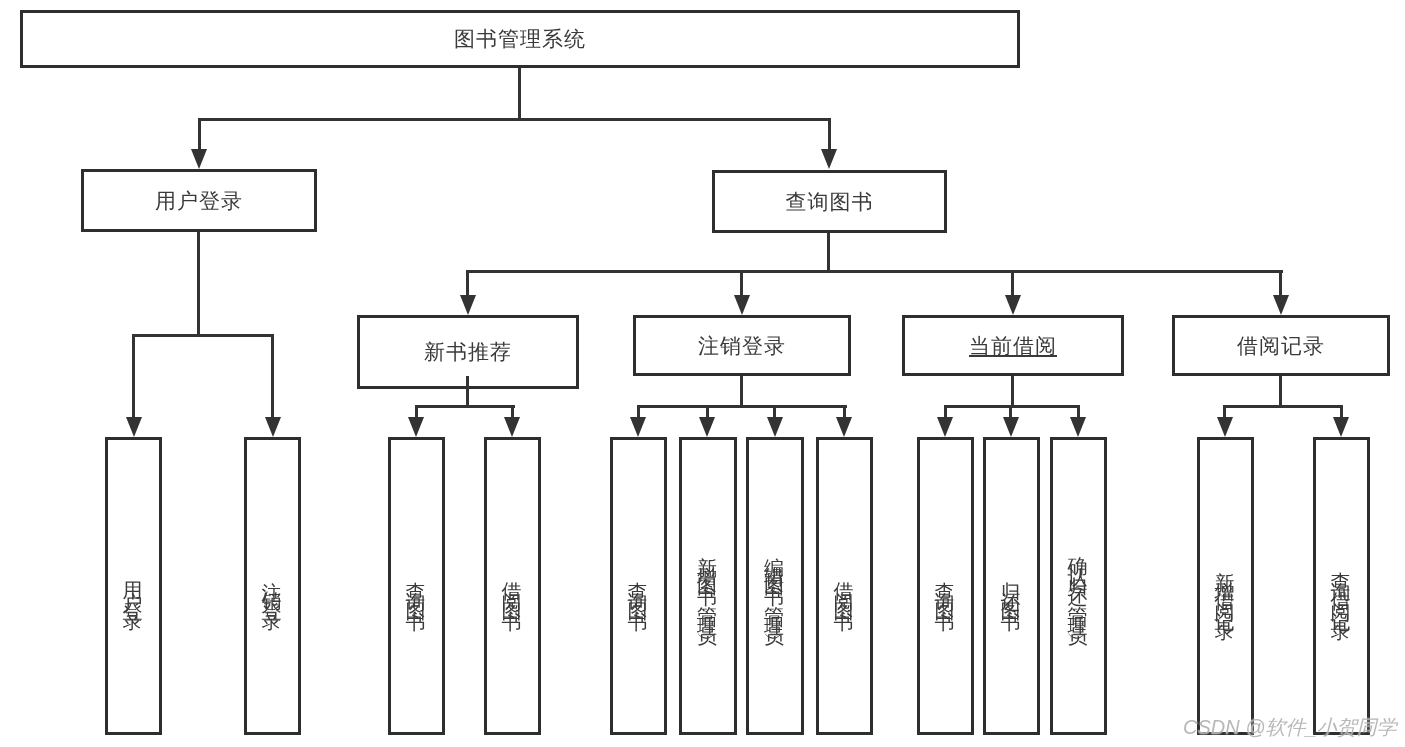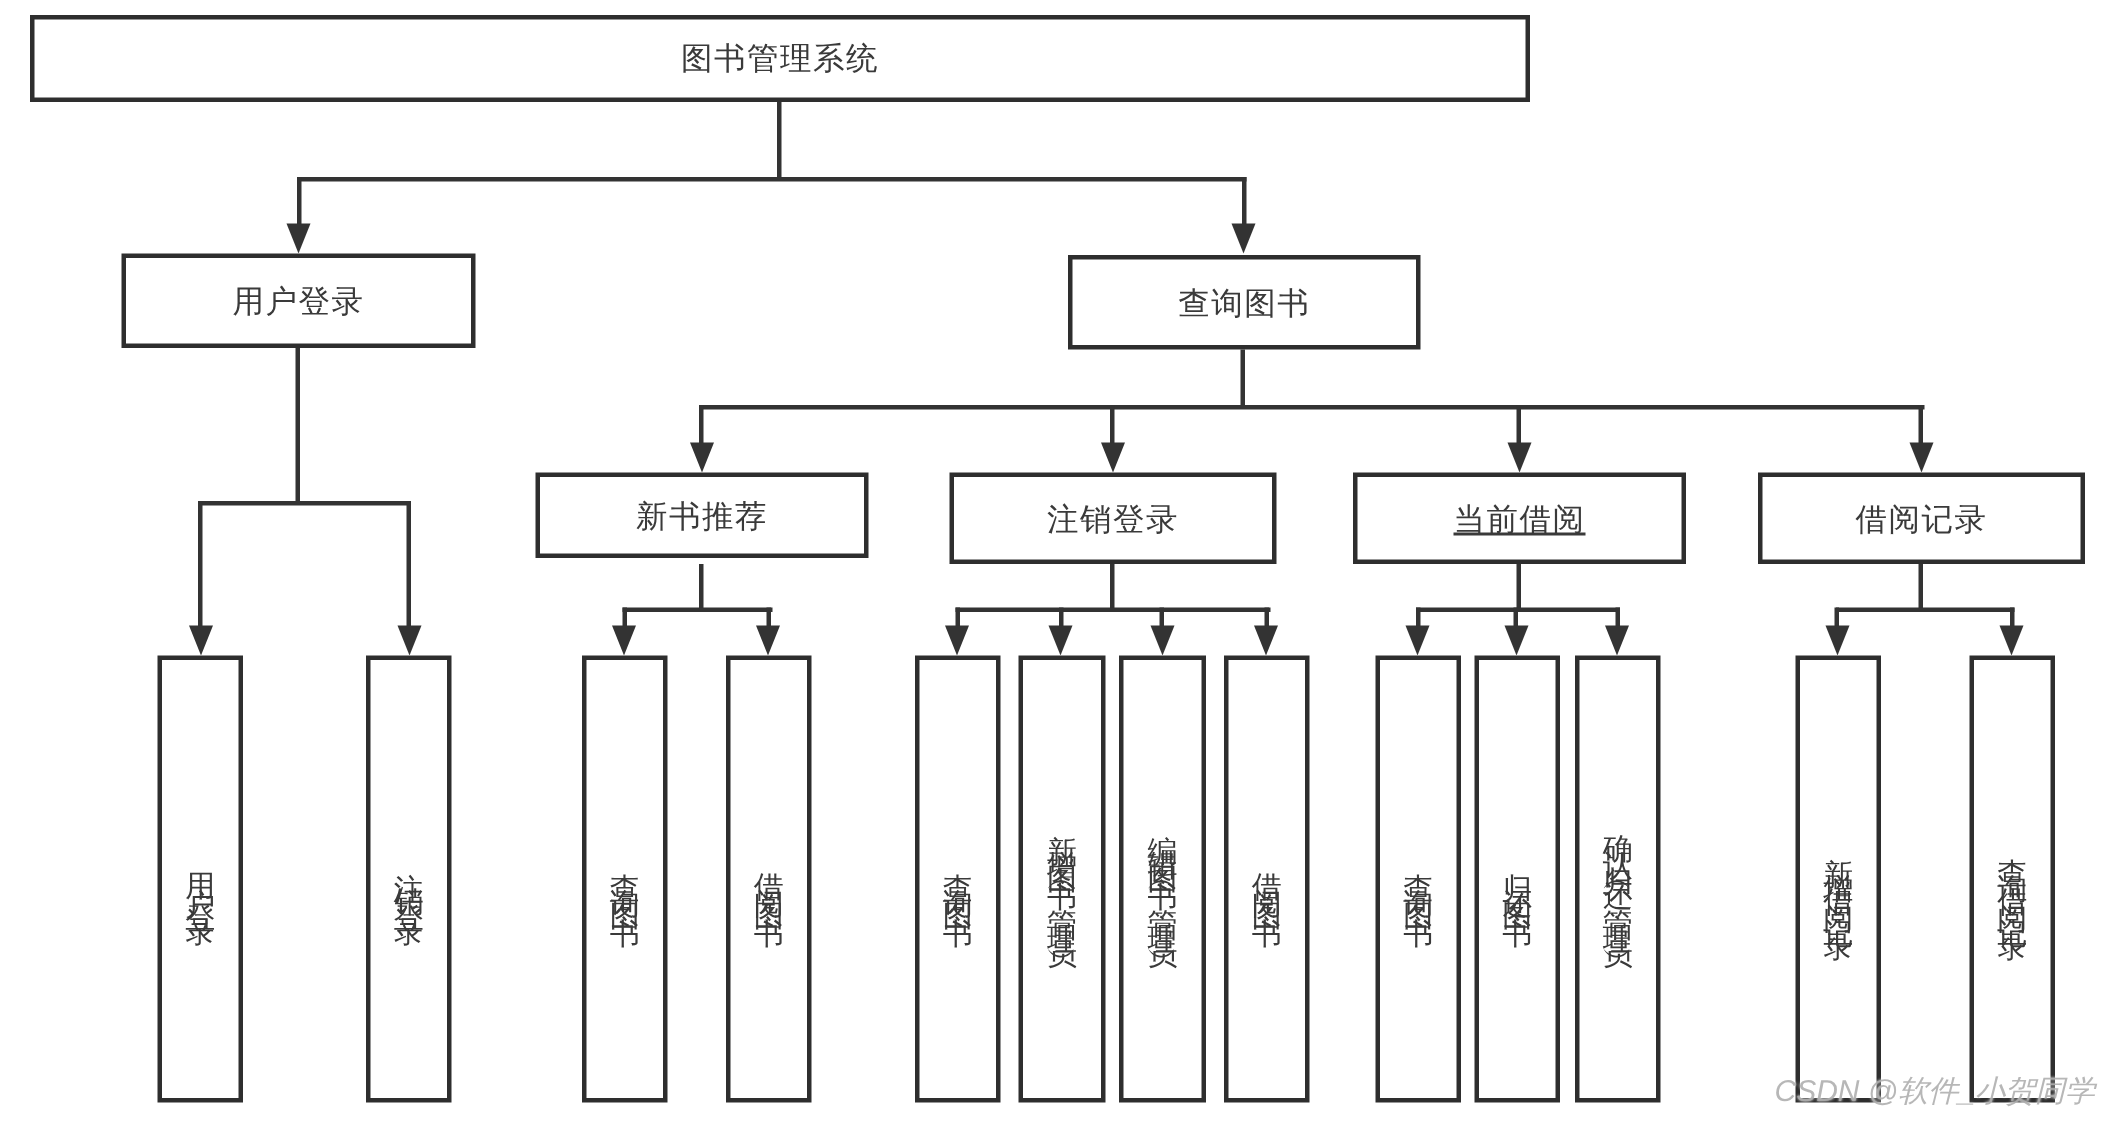--- a/index.html
+++ b/index.html
@@ -87,21 +87,21 @@
   <div class="hline" style="left:466px; top:270px; width:817px;"></div>
   <div class="vline" style="left:466px; top:270px; height:27px;"></div>
   <div class="arrow" style="left:460px; top:295px;"></div>
   <div class="vline" style="left:740px; top:270px; height:27px;"></div>
   <div class="arrow" style="left:734px; top:295px;"></div>
   <div class="vline" style="left:1011px; top:270px; height:27px;"></div>
   <div class="arrow" style="left:1005px; top:295px;"></div>
   <div class="vline" style="left:1279px; top:270px; height:27px;"></div>
   <div class="arrow" style="left:1273px; top:295px;"></div>
 
-  <div class="box" style="left:357px; top:315px; width:222px; height:57px;">新书推荐</div>
+  <div class="box" style="left:357px; top:315px; width:222px; height:74px;">新书推荐</div>
   <div class="box" style="left:633px; top:315px; width:218px; height:61px;">注销登录</div>
   <div class="box" style="left:902px; top:315px; width:222px; height:61px;text-decoration:underline;">当前借阅</div>
   <div class="box" style="left:1172px; top:315px; width:218px; height:61px;">借阅记录</div>
 
   <div class="vline" style="left:466px; top:376px; height:31px;"></div>
   <div class="hline" style="left:415px; top:405px; width:100px;"></div>
   <div class="vline" style="left:415px; top:405px; height:14px;"></div>
   <div class="arrow" style="left:408px; top:417px;"></div>
   <div class="vline" style="left:511px; top:405px; height:14px;"></div>
   <div class="arrow" style="left:504px; top:417px;"></div>

